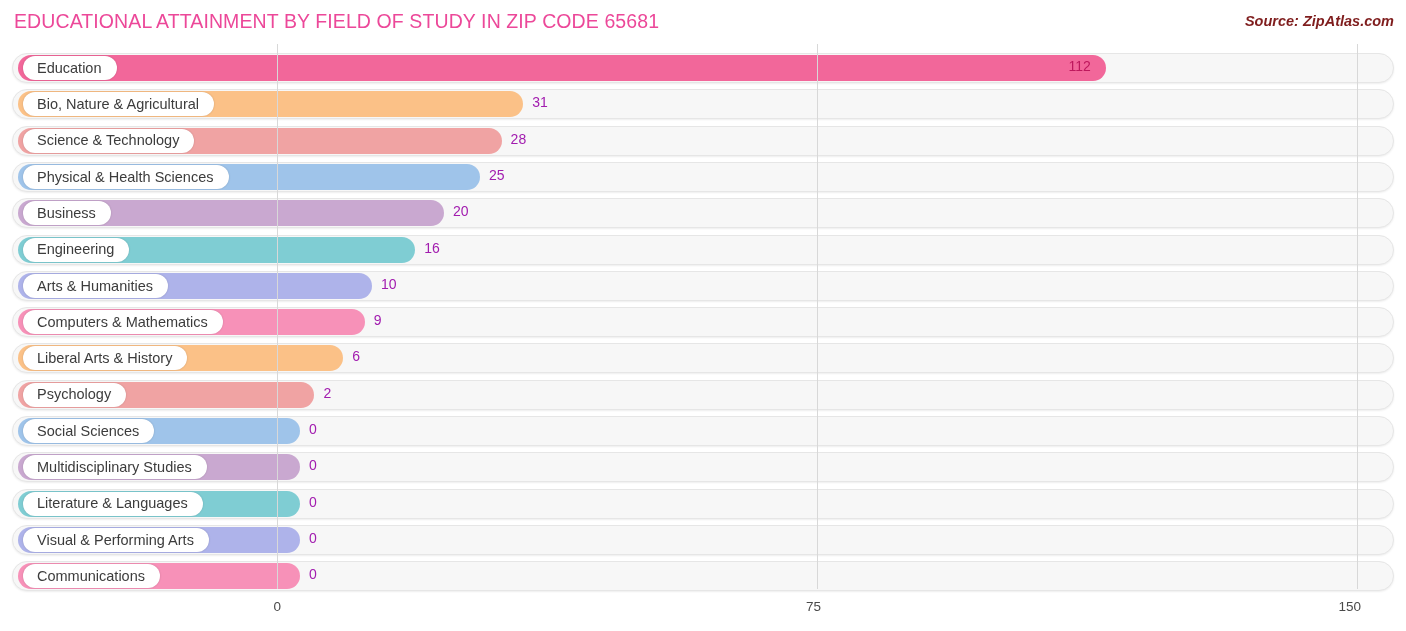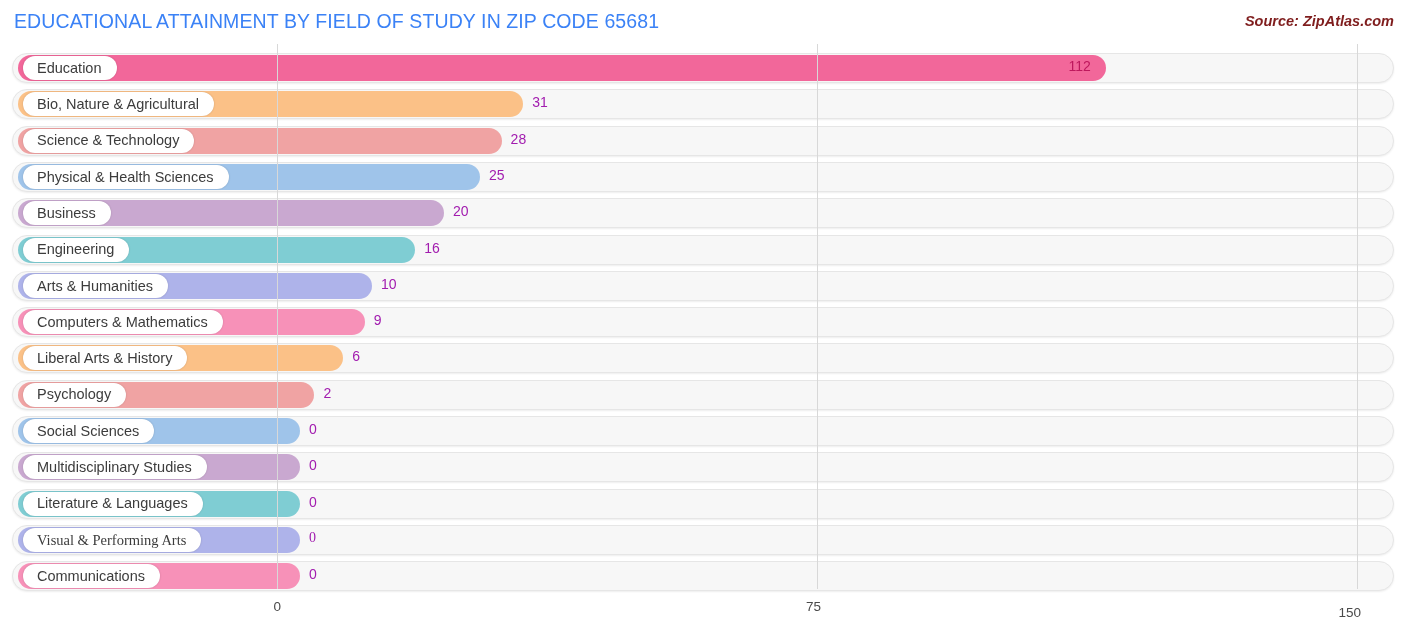--- a/index.html
+++ b/index.html
@@ -21,21 +21,21 @@
     position: absolute;
     top: 0; left: 0;
     width: 1406px;
     height: 44px;
   }
   .chart-title {
     position: absolute;
     left: 14px;
     top: 10px;
     font-size: 19.5px;
-    color: #3b82f6;
+    color: #ec4899;
     letter-spacing: 0.1px;
     white-space: nowrap;
   }
   .source {
     position: absolute;
     right: 12px;
     top: 13px;
     font-size: 14.5px;
     font-style: italic;
     font-weight: bold;
@@ -248,37 +248,37 @@
         <div class="value" style="left: 297px;">0</div>
       </div>
       <div class="row" style="top: 444.6px; text-decoration: underline;">
         <div class="track"></div>
         <div class="bar" style="width: 282px; background: rgb(127, 205, 211);"></div>
         <div class="pill">
           <span class="pill-label">Literature &amp; Languages</span>
         </div>
         <div class="value" style="left: 297px;">0</div>
       </div>
-      <div class="row" style="top: 480.9px; font-family: Liberation Serif, serif;">
+      <div class="row" style="top: 480.9px;">
         <div class="track"></div>
         <div class="bar" style="width: 282px; background: rgb(174, 179, 234);"></div>
         <div class="pill">
           <span class="pill-label">Visual &amp; Performing Arts</span>
         </div>
         <div class="value" style="left: 297px;">0</div>
       </div>
       <div class="row" style="top: 517.2px;">
         <div class="track"></div>
         <div class="bar" style="width: 282px; background: rgb(247, 145, 184);"></div>
         <div class="pill">
           <span class="pill-label">Communications</span>
         </div>
         <div class="value" style="left: 297px;">0</div>
       </div>
     </div>
 
   <div class="axis" id="axis">
       <div class="tick-label" style="left: 281px;">0</div>
       <div class="tick-label" style="left: 821px;">75</div>
-      <div class="tick-label" style="left: 1361px; margin-top: 6px;">150</div>
+      <div class="tick-label" style="left: 1361px;">150</div>
     </div>
 
 </div>
 
 </body></html>

